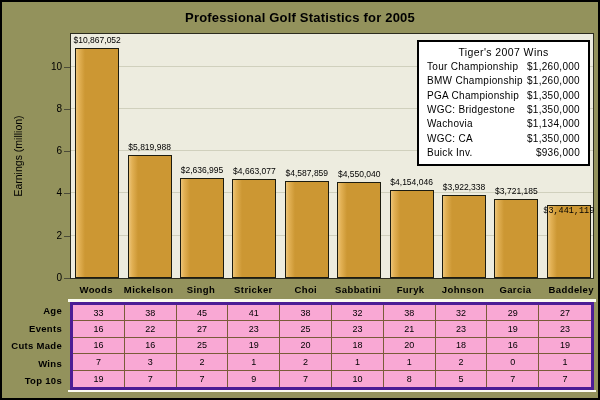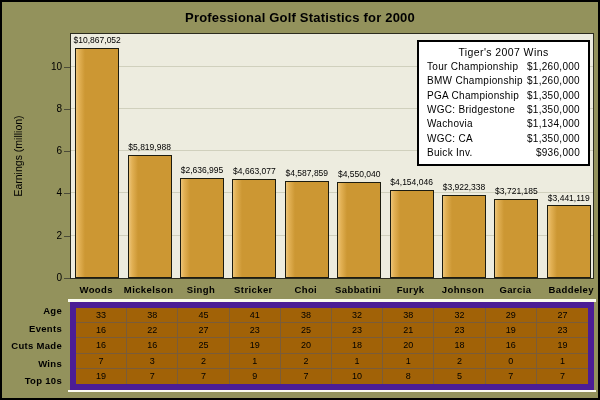--- a/index.html
+++ b/index.html
@@ -48,40 +48,40 @@
     text-align:center;font-size:10.5px;color:#000;letter-spacing:.4px;
     padding:2px 0 1px 0;
   }
   #legend-rows{flex:1;display:flex;flex-direction:column;justify-content:space-around;}
   .legend-row{display:flex;justify-content:space-between;font-size:10px;
     color:#000;letter-spacing:.3px;line-height:13px;}
   .strip{position:absolute;left:66px;width:528px;background:#FBFBEF;}
   #stats-table{
     position:absolute;left:68px;top:300px;width:524px;height:88px;
     display:grid;grid-template-columns:repeat(10,1fr);grid-auto-rows:1fr;
-    border:6px solid #4c1d95;background:#a16207;
+    border:3px solid #4c1d95;background:#f9a8d4;
   }
   .cell{
     border-right:1px solid #7A5C39;border-bottom:1px solid #7A5C39;
     display:flex;align-items:center;justify-content:center;
     font-size:9px;color:#000;
   }
   .cell.last-col{border-right:none;}
   .cell.last-row{border-bottom:none;}
   #row-labels{position:absolute;left:0;top:300px;width:64px;height:88px;}
   .row-label{
     height:17.6px;line-height:17.6px;text-align:right;padding-right:4px;
     font-size:9.5px;font-weight:600;letter-spacing:.3px;color:#000;white-space:nowrap;
   }
 </style>
 </head>
 <body>
 
 <div id="canvas">
-  <div class="chart-title">Professional Golf Statistics for 2000</div>
+  <div class="chart-title">Professional Golf Statistics for 2005</div>
   <div class="y-axis-title">Earnings (million)</div>
 
   <div id="plot">
       <div class="gridline" style="bottom: 42.3px;"></div>
       <div class="gridline" style="bottom: 84.6px;"></div>
       <div class="gridline" style="bottom: 126.9px;"></div>
       <div class="gridline" style="bottom: 169.2px;"></div>
       <div class="gridline" style="bottom: 211.5px;"></div>
       <div class="bar" style="left: 4.2px; height: 229.838px;"></div>
       <div class="bar-value" style="left: 26.2px; bottom: 232.838px;">$10,867,052</div>
@@ -95,21 +95,21 @@
       <div class="bar-value" style="left: 235.8px; bottom: 100.033px;">$4,587,859</div>
       <div class="bar" style="left: 266.2px; height: 96.2333px;"></div>
       <div class="bar-value" style="left: 288.2px; bottom: 99.2333px;">$4,550,040</div>
       <div class="bar" style="left: 318.6px; height: 87.8581px;"></div>
       <div class="bar-value" style="left: 340.6px; bottom: 90.8581px;">$4,154,046</div>
       <div class="bar" style="left: 371px; height: 82.9574px;"></div>
       <div class="bar-value" style="left: 393px; bottom: 85.9574px;">$3,922,338</div>
       <div class="bar" style="left: 423.4px; height: 78.7031px;"></div>
       <div class="bar-value" style="left: 445.4px; bottom: 81.7031px;">$3,721,185</div>
       <div class="bar" style="left: 475.8px; height: 72.7797px;"></div>
-      <div class="bar-value" style="left: 497.8px; bottom: 75px;">$3,441,119</div>
+      <div class="bar-value" style="left: 497.8px; bottom: 62px; font-family: Liberation Mono, monospace;">$3,441,119</div>
     </div>
   <div id="yaxis">
       <div class="ytick-mark" style="left: 62px; top: 276px;"></div>
       <div class="ytick-label" style="left: 34px; top: 270px;">0</div>
       <div class="ytick-mark" style="left: 62px; top: 233.7px;"></div>
       <div class="ytick-label" style="left: 34px; top: 227.7px;">2</div>
       <div class="ytick-mark" style="left: 62px; top: 191.4px;"></div>
       <div class="ytick-label" style="left: 34px; top: 185.4px;">4</div>
       <div class="ytick-mark" style="left: 62px; top: 149.1px;"></div>
       <div class="ytick-label" style="left: 34px; top: 143.1px;">6</div>

